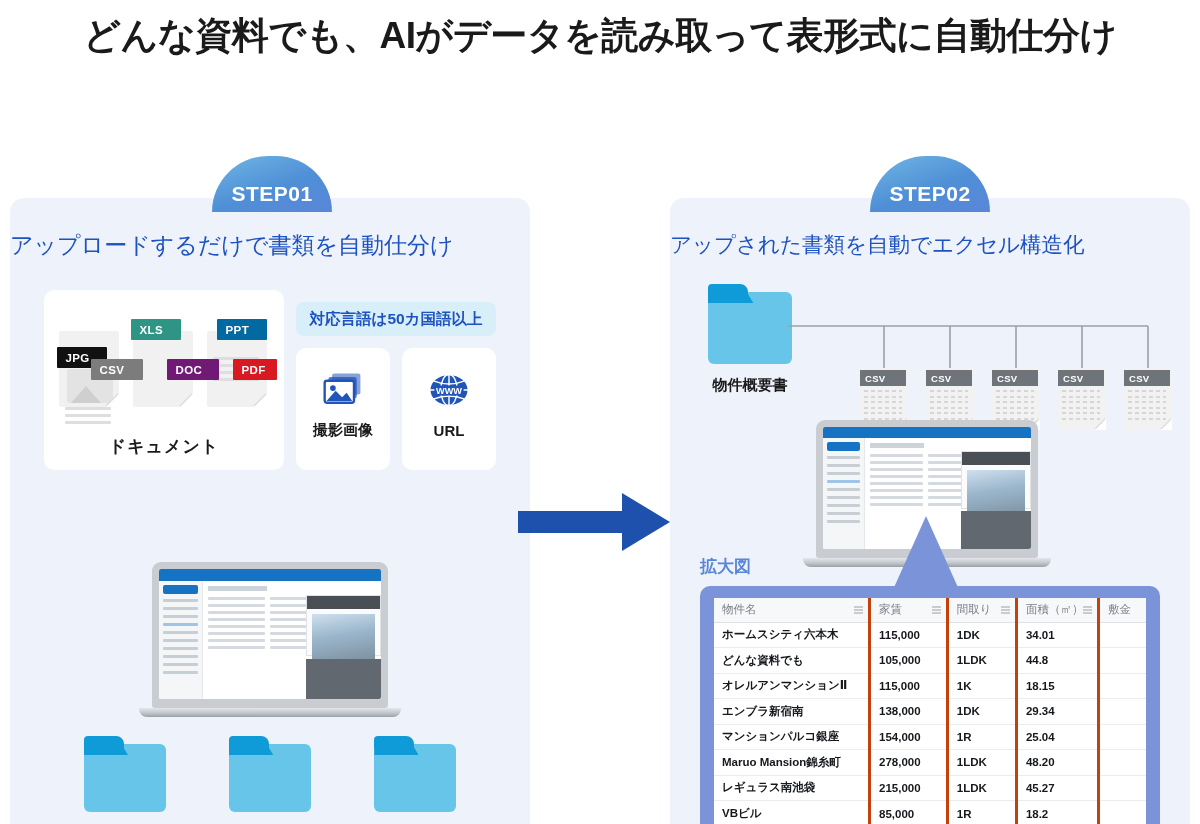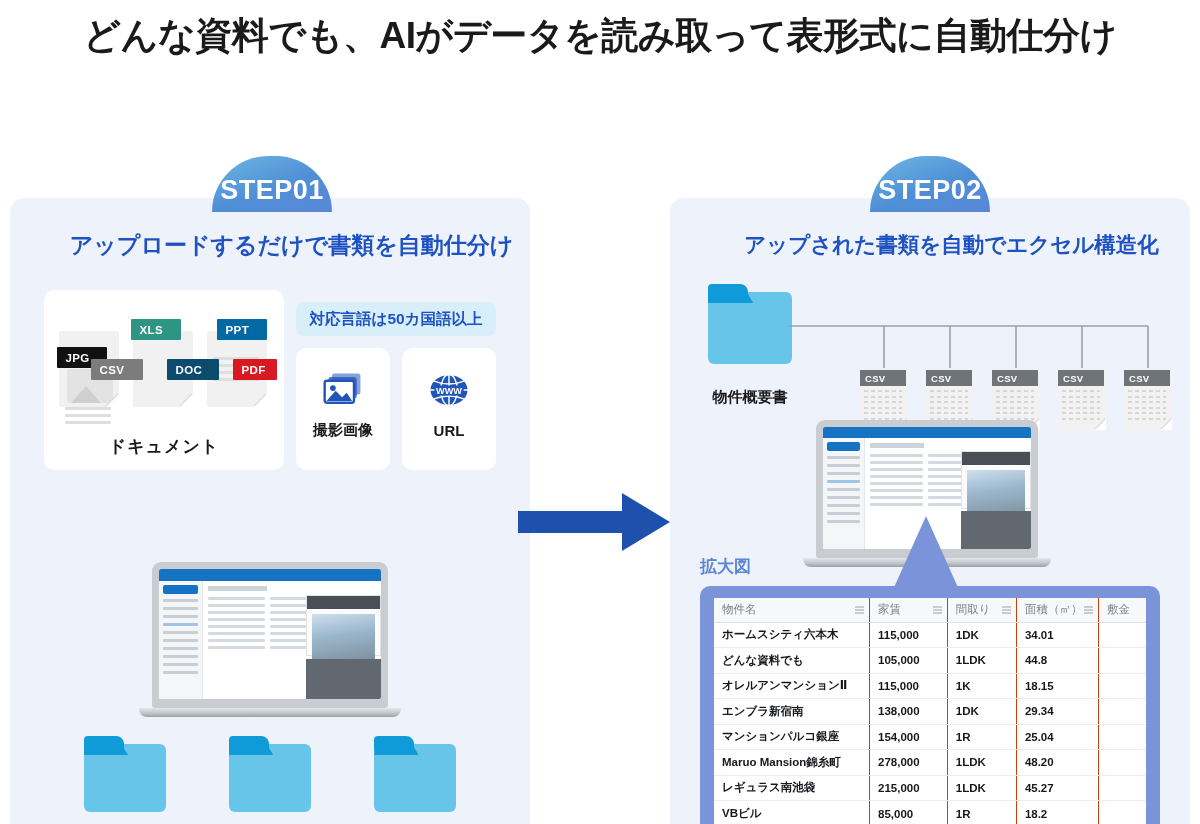--- a/index.html
+++ b/index.html
@@ -42,43 +42,42 @@
   #panel-right { left: 670px; top: 136px; width: 520px; height: 674px; }
 
   
   .step-badge {
     position: absolute;
     width: 120px;
     height: 56px;
     border-radius: 60px 60px 0 0;
     background: linear-gradient(160deg, #6fb7e4 0%, #4f8fd6 55%, #5a86d8 100%);
     color: #ffffff;
-    font-size: 27px;
+    font-size: 21px;
     font-weight: bold;
     letter-spacing: 0.5px;
     display: flex;
     align-items: flex-end;
     justify-content: center;
     padding-bottom: 6px;
     z-index: 5;
   }
   #step-badge-1 { left: 212px; top: 94px; }
   #step-badge-2 { left: 870px; top: 94px; }
 
   
   .panel-title {
     position: absolute;
     left: 0; right: 0;
     top: 32px;
-    text-align: center;
+    text-align: left;
     font-size: 23px;
-    font-weight: bold;
+    font-weight: normal;
     color: #1d52c0;
     white-space: nowrap;
-    margin-left: 43px;
   }
   #panel-right .panel-title { font-size: 21.5px; }
 
   
   .upload-row {
     position: absolute;
     left: 34px;
     top: 92px;
     width: 452px;
     height: 180px;
@@ -158,21 +157,21 @@
     font-size: 11.5px; font-weight: bold;
     color: #ffffff;
     letter-spacing: 0.4px;
     border-radius: 1px;
     z-index: 3;
   }
   .ftag-jpg { left: 0px;   top: 4px;  width: 50px; background: #111111; margin-top: 28px; }
   .ftag-xls { left: 74px;  top: 4px;  width: 50px; background: #2e9484; }
   .ftag-ppt { left: 160px; top: 4px;  width: 50px; background: #0369a1; }
   .ftag-csv { left: 34px;  top: 44px; width: 52px; background: #7c7c7c; }
-  .ftag-doc { left: 110px; top: 44px; width: 52px; background: #0c4a6e; }
+  .ftag-doc { left: 110px; top: 44px; width: 52px; background: #701a75; }
   .ftag-pdf { left: 176px; top: 44px; width: 44px; background: #d81921; }
 
   .grid-glyph {
     position: absolute; left: 82px; top: 36px;
     width: 44px; height: 40px;
     background:
       repeating-linear-gradient(90deg,#d9d9d9 0 1px,transparent 1px 11px),
       repeating-linear-gradient(0deg,#d9d9d9 0 1px,transparent 1px 10px),
       #efefef;
   }
@@ -293,21 +292,21 @@
     width: 100%; height: 11px;
     background: #0f9bd8;
     border-radius: 4px 4px 0 0;
     clip-path: polygon(0 0, 46% 0, 54% 100%, 100% 100%, 100% 100%, 0 100%);
   }
   .folder-label { font-size: 16px; font-weight: bold; color: #1a1a1a; }
 
   
   .tree-folder {
     position: absolute; left: 38px; top: 94px;
-    display: flex; flex-direction: column; align-items: center; gap: 24px;
+    display: flex; flex-direction: column; align-items: center; gap: 12px;
   }
   .tree-folder .folder { width: 84px; height: 72px; }
   .tree-folder .folder-label { font-size: 15px; }
 
   #tree-lines { position: absolute; left: 118px; top: 120px; }
 
   .csv-file {
     position: absolute;
     width: 48px; height: 62px;
   }
@@ -353,21 +352,21 @@
   table {
     width: 100%; height: 100%;
     border-collapse: collapse;
     background: #ffffff;
     font-size: 11.5px;
     table-layout: fixed;
   }
   th, td {
     text-align: left;
     padding: 0 8px;
-    border-right: 1px solid #c2410c;
+    border-right: 3px solid #c2410c;
     border-bottom: 1px solid #ececec;
     white-space: nowrap;
     overflow: hidden;
   }
   th {
     background: #f7f8fa;
     color: #7c8087;
     font-weight: normal;
     font-size: 11.5px;
     height: 24px;

